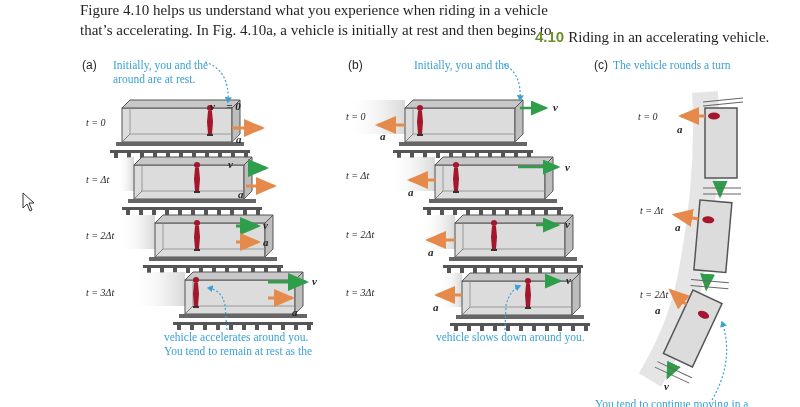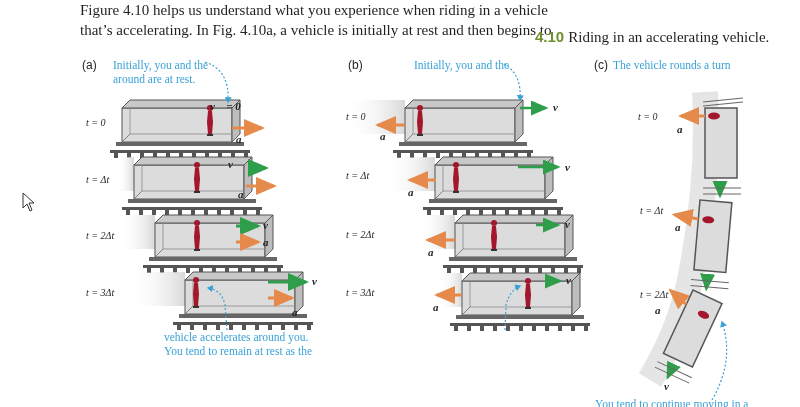--- a/index.html
+++ b/index.html
@@ -192,20 +192,21 @@
 <div class="tlabel" style="left:346px;top:287px;">t = 3Δt</div>
 <div class="vlabel" style="left:553px;top:101px;">v⃗</div>
 <div class="vlabel" style="left:380px;top:130px;">a⃗</div>
 <div class="vlabel" style="left:565px;top:161px;">v⃗</div>
 <div class="vlabel" style="left:408px;top:186px;">a⃗</div>
 <div class="vlabel" style="left:565px;top:218px;">v⃗</div>
 <div class="vlabel" style="left:428px;top:246px;">a⃗</div>
 <div class="vlabel" style="left:566px;top:274px;">v⃗</div>
 <div class="vlabel" style="left:433px;top:301px;">a⃗</div>
 <div class="note" style="left:436px;top:330px;">
+  <div>vehicle slows down around you.</div>
 </div>
 
 <div class="panel-label" style="left:594px;top:58px;">(c)</div>
 <div class="note" style="left:613px;top:58px;">
   <div>The vehicle rounds a turn</div>
 </div>
 <div class="tlabel" style="left:638px;top:111px;">t = 0</div>
 <div class="vlabel" style="left:677px;top:123px;">a⃗</div>
 <div class="tlabel" style="left:640px;top:205px;">t = Δt</div>
 <div class="vlabel" style="left:675px;top:221px;">a⃗</div>

